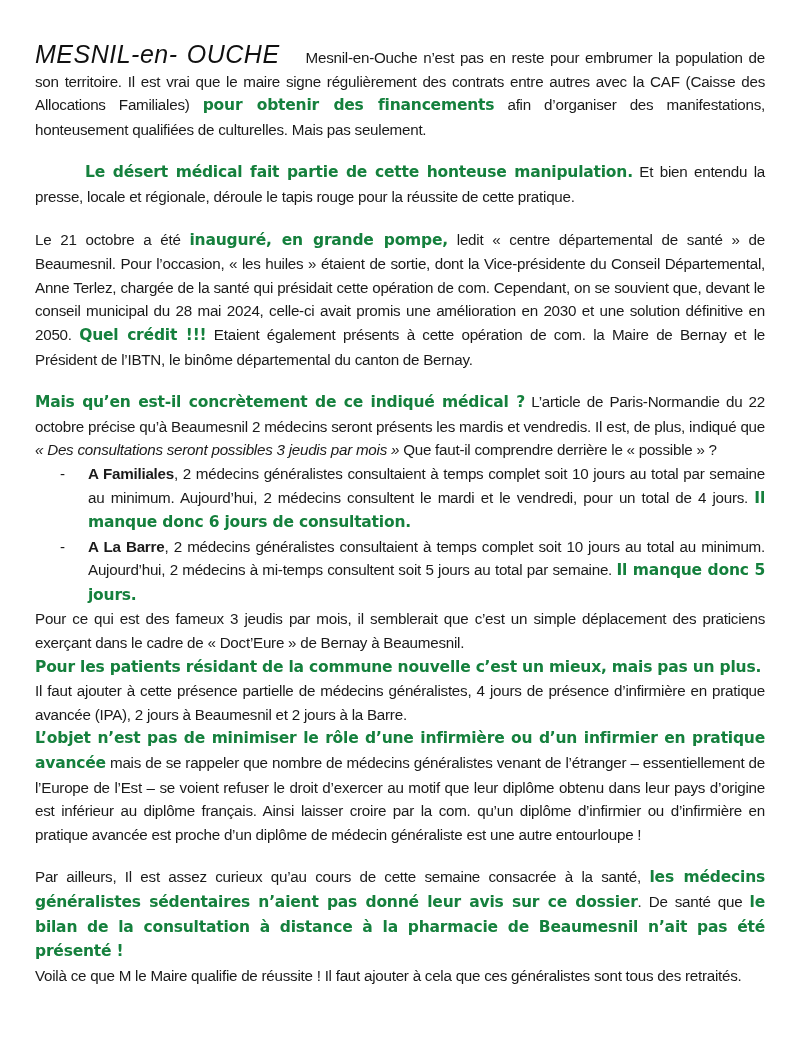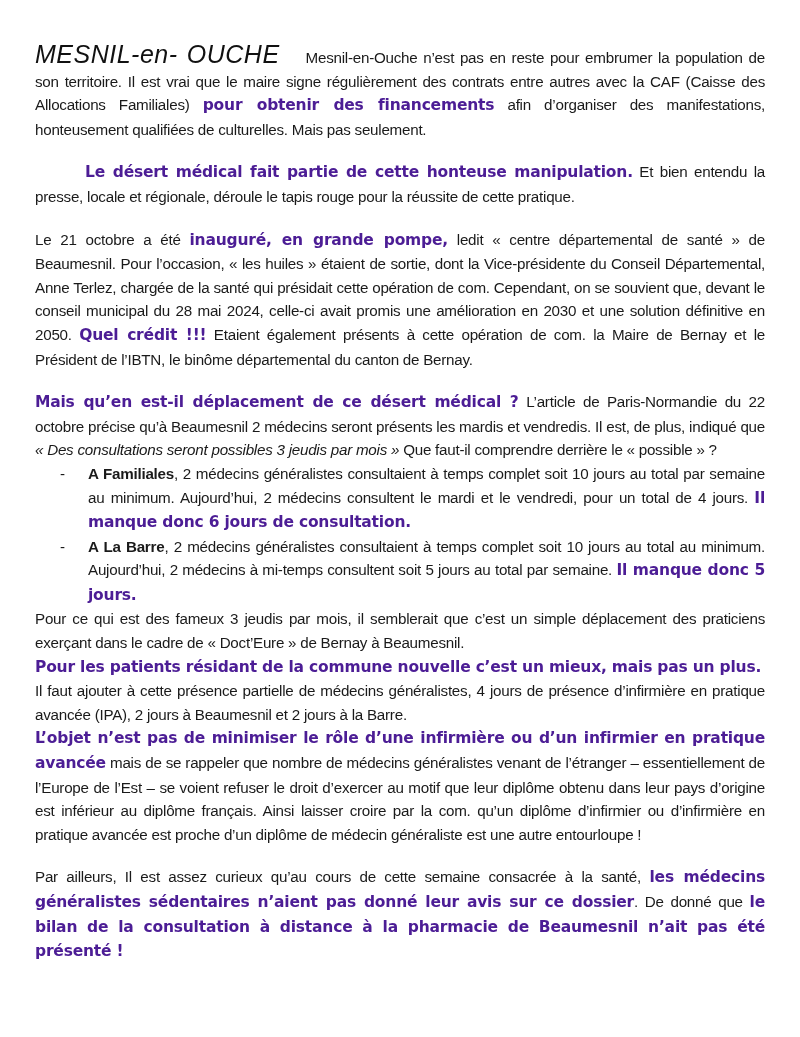--- a/index.html
+++ b/index.html
@@ -10,21 +10,21 @@
     font-size: 15.2px; line-height: 23.6px; color: #1a1a1a;
     letter-spacing: -0.25px;
   }
   .p { margin: 0; text-align: justify; }
   .title {
     font-family: Liberation Sans, sans-serif; font-style: italic; font-weight: normal;
     font-size: 25px; letter-spacing: 0.5px; color: #111;
     margin-right: 26px; line-height: 28px;
   }
   .hl {
-    color: #4c1d95; font-family: "DejaVu Sans", sans-serif; font-size: 15.5px;
+    color: #15803d; font-family: "DejaVu Sans", sans-serif; font-size: 15.5px;
     font-weight: bold; letter-spacing: -0.2px;
   }
   .ital { font-style: italic; }
   .bold { font-weight: bold; }
   .indent { text-indent: 50px; }
   .gap { margin-top: 19px; }
   .list { margin: 0; padding: 0; list-style: none; }
   .list li { position: relative; padding-left: 53px; text-align: justify; }
   .list li .dash { position: absolute; left: 25px; top: 0; }
   .footer {
@@ -47,21 +47,21 @@
 
   <p class="p indent gap">
     <span class="hl">Le désert médical fait partie de cette honteuse manipulation.</span><span> Et bien entendu la presse, locale et régionale, déroule le tapis rouge pour la réussite de cette pratique.</span>
   </p>
 
   <p class="p gap">
     <span>Le 21 octobre a été </span><span class="hl">inauguré, en grande pompe,</span><span> ledit « centre départemental de santé » de Beaumesnil. Pour l’occasion, « les  huiles » étaient de sortie, dont la Vice-présidente du Conseil Départemental, Anne Terlez, chargée de la santé qui présidait cette opération de com. Cependant, on se souvient que, devant le conseil municipal du 28 mai 2024, celle-ci avait promis une amélioration en 2030 et une solution définitive en 2050. </span><span class="hl">Quel crédit !!!</span><span> Etaient également présents  à cette opération de com. la Maire de Bernay et le Président de l’IBTN, le binôme départemental du canton de Bernay.</span>
   </p>
 
   <p class="p gap">
-    <span class="hl">Mais qu’en est-il déplacement de ce désert médical ?</span><span> L’article de Paris-Normandie du 22  octobre précise qu’à Beaumesnil 2 médecins seront présents les mardis  et vendredis. Il est, de plus, indiqué que </span><span class="ital">« Des consultations  seront possibles 3 jeudis par mois »</span><span> Que faut-il comprendre derrière le « possible » ?</span>
+    <span class="hl">Mais qu’en est-il concrètement de ce indiqué médical ?</span><span> L’article de Paris-Normandie du 22  octobre précise qu’à Beaumesnil 2 médecins seront présents les mardis  et vendredis. Il est, de plus, indiqué que </span><span class="ital">« Des consultations  seront possibles 3 jeudis par mois »</span><span> Que faut-il comprendre derrière le « possible » ?</span>
   </p>
 
 
   <ul class="list">
     <li>
       <span class="dash">-</span><span class="bold">A Familiales</span><span>, 2 médecins généralistes  consultaient à temps complet soit 10 jours au total par semaine au minimum. Aujourd’hui, 2 médecins consultent le mardi et le vendredi, pour un total de 4 jours. </span><span class="hl">Il manque donc 6 jours de consultation.</span>
     </li>
     <li>
       <span class="dash">-</span><span class="bold">A La Barre</span><span>, 2 médecins généralistes consultaient à temps complet soit 10 jours au total au minimum. Aujourd’hui, 2 médecins à mi-temps consultent soit 5 jours au total par semaine. </span><span class="hl">Il manque donc 5 jours.</span>
     </li>
@@ -77,21 +77,24 @@
 
   <p class="p">
     <span>Il faut ajouter à cette présence partielle de médecins généralistes, 4 jours de présence d’infirmière en pratique avancée (IPA), 2 jours à Beaumesnil et 2 jours à la Barre.</span>
   </p>
 
   <p class="p">
     <span class="hl">L’objet n’est pas de minimiser le rôle d’une infirmière ou d’un infirmier en pratique avancée</span><span> mais de se rappeler que nombre de médecins généralistes venant de l’étranger – essentiellement de l’Europe  de l’Est – se voient refuser le droit d’exercer au motif que leur diplôme obtenu dans leur pays d’origine est inférieur au diplôme français. Ainsi laisser croire par la com. qu’un diplôme d’infirmier ou d’infirmière en pratique avancée est proche d’un diplôme de médecin généraliste est une autre entourloupe !</span>
   </p>
 
   <p class="p gap">
-    <span>Par ailleurs, Il est assez curieux qu’au cours de cette semaine consacrée à la santé, </span><span class="hl">les médecins généralistes sédentaires n’aient pas donné leur avis sur ce dossier</span><span>. De donné que </span><span class="hl">le bilan de la consultation à distance à la pharmacie de Beaumesnil n’ait pas été présenté !</span>
+    <span>Par ailleurs, Il est assez curieux qu’au cours de cette semaine consacrée à la santé, </span><span class="hl">les médecins généralistes sédentaires n’aient pas donné leur avis sur ce dossier</span><span>. De santé que </span><span class="hl">le bilan de la consultation à distance à la pharmacie de Beaumesnil n’ait pas été présenté !</span>
   </p>
 
+  <p class="p">
+    <span>Voilà ce que M le Maire qualifie de réussite ! Il faut ajouter à cela que ces généralistes sont tous des retraités.</span>
+  </p>
 </div>
 
 <div class="footer">
   <span class="pagenum">2/3</span>
   <a class="more-link">→ Plus + Zoom</a>
 </div>
 
 </body></html>

